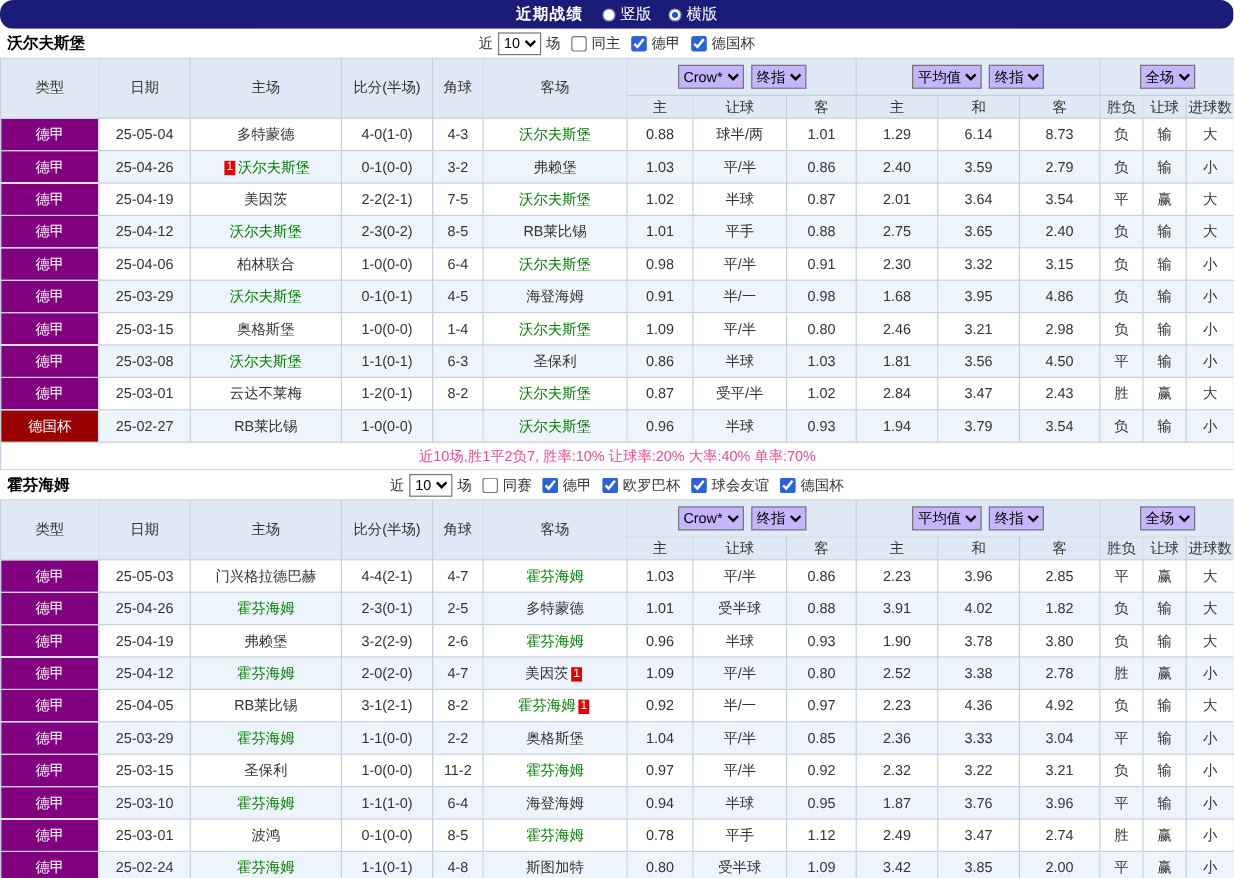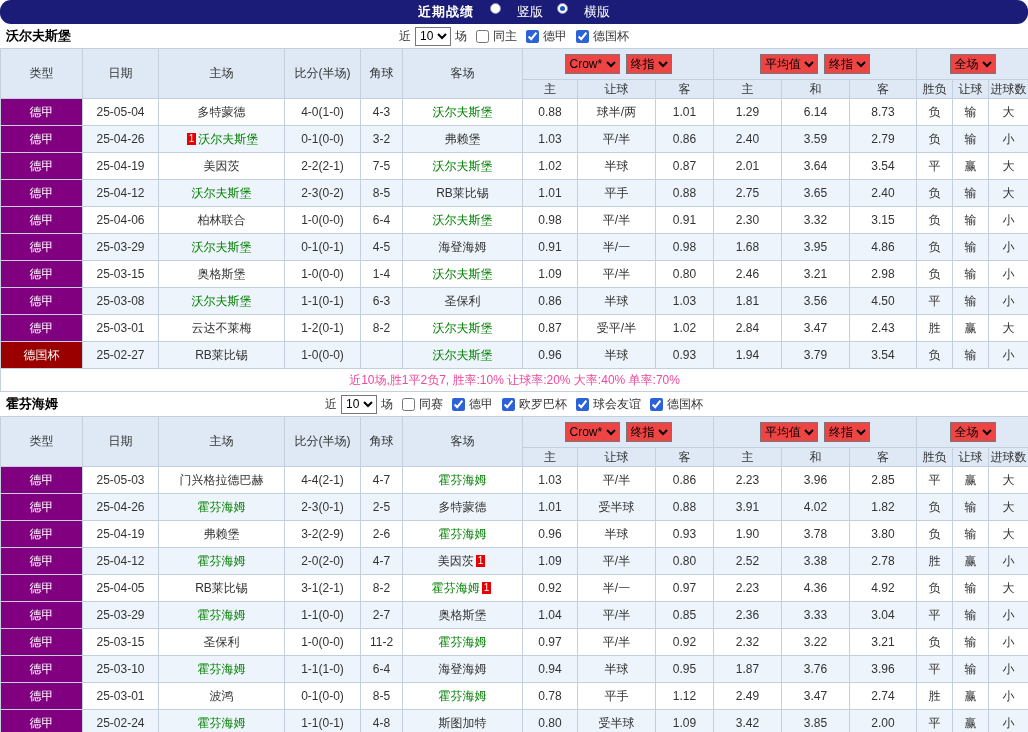--- a/index.html
+++ b/index.html
@@ -4,37 +4,37 @@
 <style>
   html,body{margin:0;padding:0;}
   body{
     width:1028px;height:732px;overflow:hidden;background:#fff;
     font-family:"Liberation Sans","DejaVu Sans",sans-serif;font-size:12px;color:#333;
   }
   
   .topbar{height:24px;background:#1b1c77;color:#fff;display:flex;align-items:center;justify-content:center;gap:16px;font-size:13px;border-radius:11px;}
   .topbar .title{font-weight:bold;letter-spacing:1px;}
   .radios{display:inline-flex;align-items:center;gap:14px;}
-  .radio{display:inline-flex;gap:16px;cursor:pointer;}
+  .radio{display:inline-flex;align-items:center;gap:4px;cursor:pointer;}
   .radio .circle{width:11px;height:11px;border-radius:50%;background:#fff;border:1px solid #8a8ab8;display:inline-block;position:relative;box-sizing:border-box;}
   .radio.sel .circle::after{content:"";position:absolute;left:2px;top:2px;right:2px;bottom:2px;border-radius:50%;background:#1a56c4;}
   
   .sec-head{height:24px;position:relative;display:flex;align-items:center;background:#fff;}
   .team{font-weight:bold;font-size:13px;color:#000;margin-left:6px;position:relative;z-index:2;}
   .filters{position:absolute;left:50%;transform:translateX(-50%);display:flex;align-items:center;white-space:nowrap;gap:2px;z-index:1;}
   .filters select{font-size:12px;height:19px;font-family:inherit;border:1px solid #767676;background:#fff;margin:0 2px;}
   .cbl{display:inline-flex;align-items:center;margin-left:7px;gap:4px;cursor:pointer;}
   input[type=checkbox]{width:13px;height:13px;margin:0;accent-color:#2b62d9;}
   
   table.grid{border-collapse:collapse;table-layout:fixed;width:1028px;}
   .grid th,.grid td{border:1px solid #c3cfdd;text-align:center;vertical-align:middle;white-space:nowrap;overflow:hidden;padding:0;}
   .grid thead th{background:#dfe9f5;font-weight:normal;color:#333;}
   .grid tr.h1 th{height:30px;}
   .grid tr.h2 th{height:18px;}
-  .grid thead select{font-size:12px;height:20px;font-family:inherit;border:1px solid #767676;background:#ef4444;margin:0 3px;}
+  .grid thead select{font-size:12px;height:20px;font-family:inherit;border:1px solid #767676;background:#c4b5fd;margin:0 3px;}
   .grid tbody td{height:26px;color:#333;}
   .grid tbody tr:nth-child(even) td{background:#eef4fb;}
   .grid tbody tr td.t-l{background:#800080;color:#fff;}
   .grid tbody tr td.t-c{background:#9a0000;color:#fff;}
   .grid tfoot td{height:22px;color:#ec4899;background:#fff;}
   .score{color:#e60000;}
   .focus{color:#008000;}
   .tn{color:#333;}
   .cr{color:#e60000;}
   .cg{color:#008800;}
@@ -456,21 +456,21 @@
             <td>4.92</td>
             <td class="cr">负</td>
             <td class="cb">输</td>
             <td class="cr">大</td>
           </tr>
           <tr>
             <td class="t-l">德甲</td>
             <td>25-03-29</td>
             <td><span class="focus">霍芬海姆</span></td>
             <td class="score">1-1(0-0)</td>
-            <td>2-7</td>
+            <td>2-2</td>
             <td><span class="tn">奥格斯堡</span></td>
             <td>1.04</td>
             <td>平/半</td>
             <td>0.85</td>
             <td>2.36</td>
             <td>3.33</td>
             <td>3.04</td>
             <td class="cg">平</td>
             <td class="cb">输</td>
             <td class="cg">小</td>

